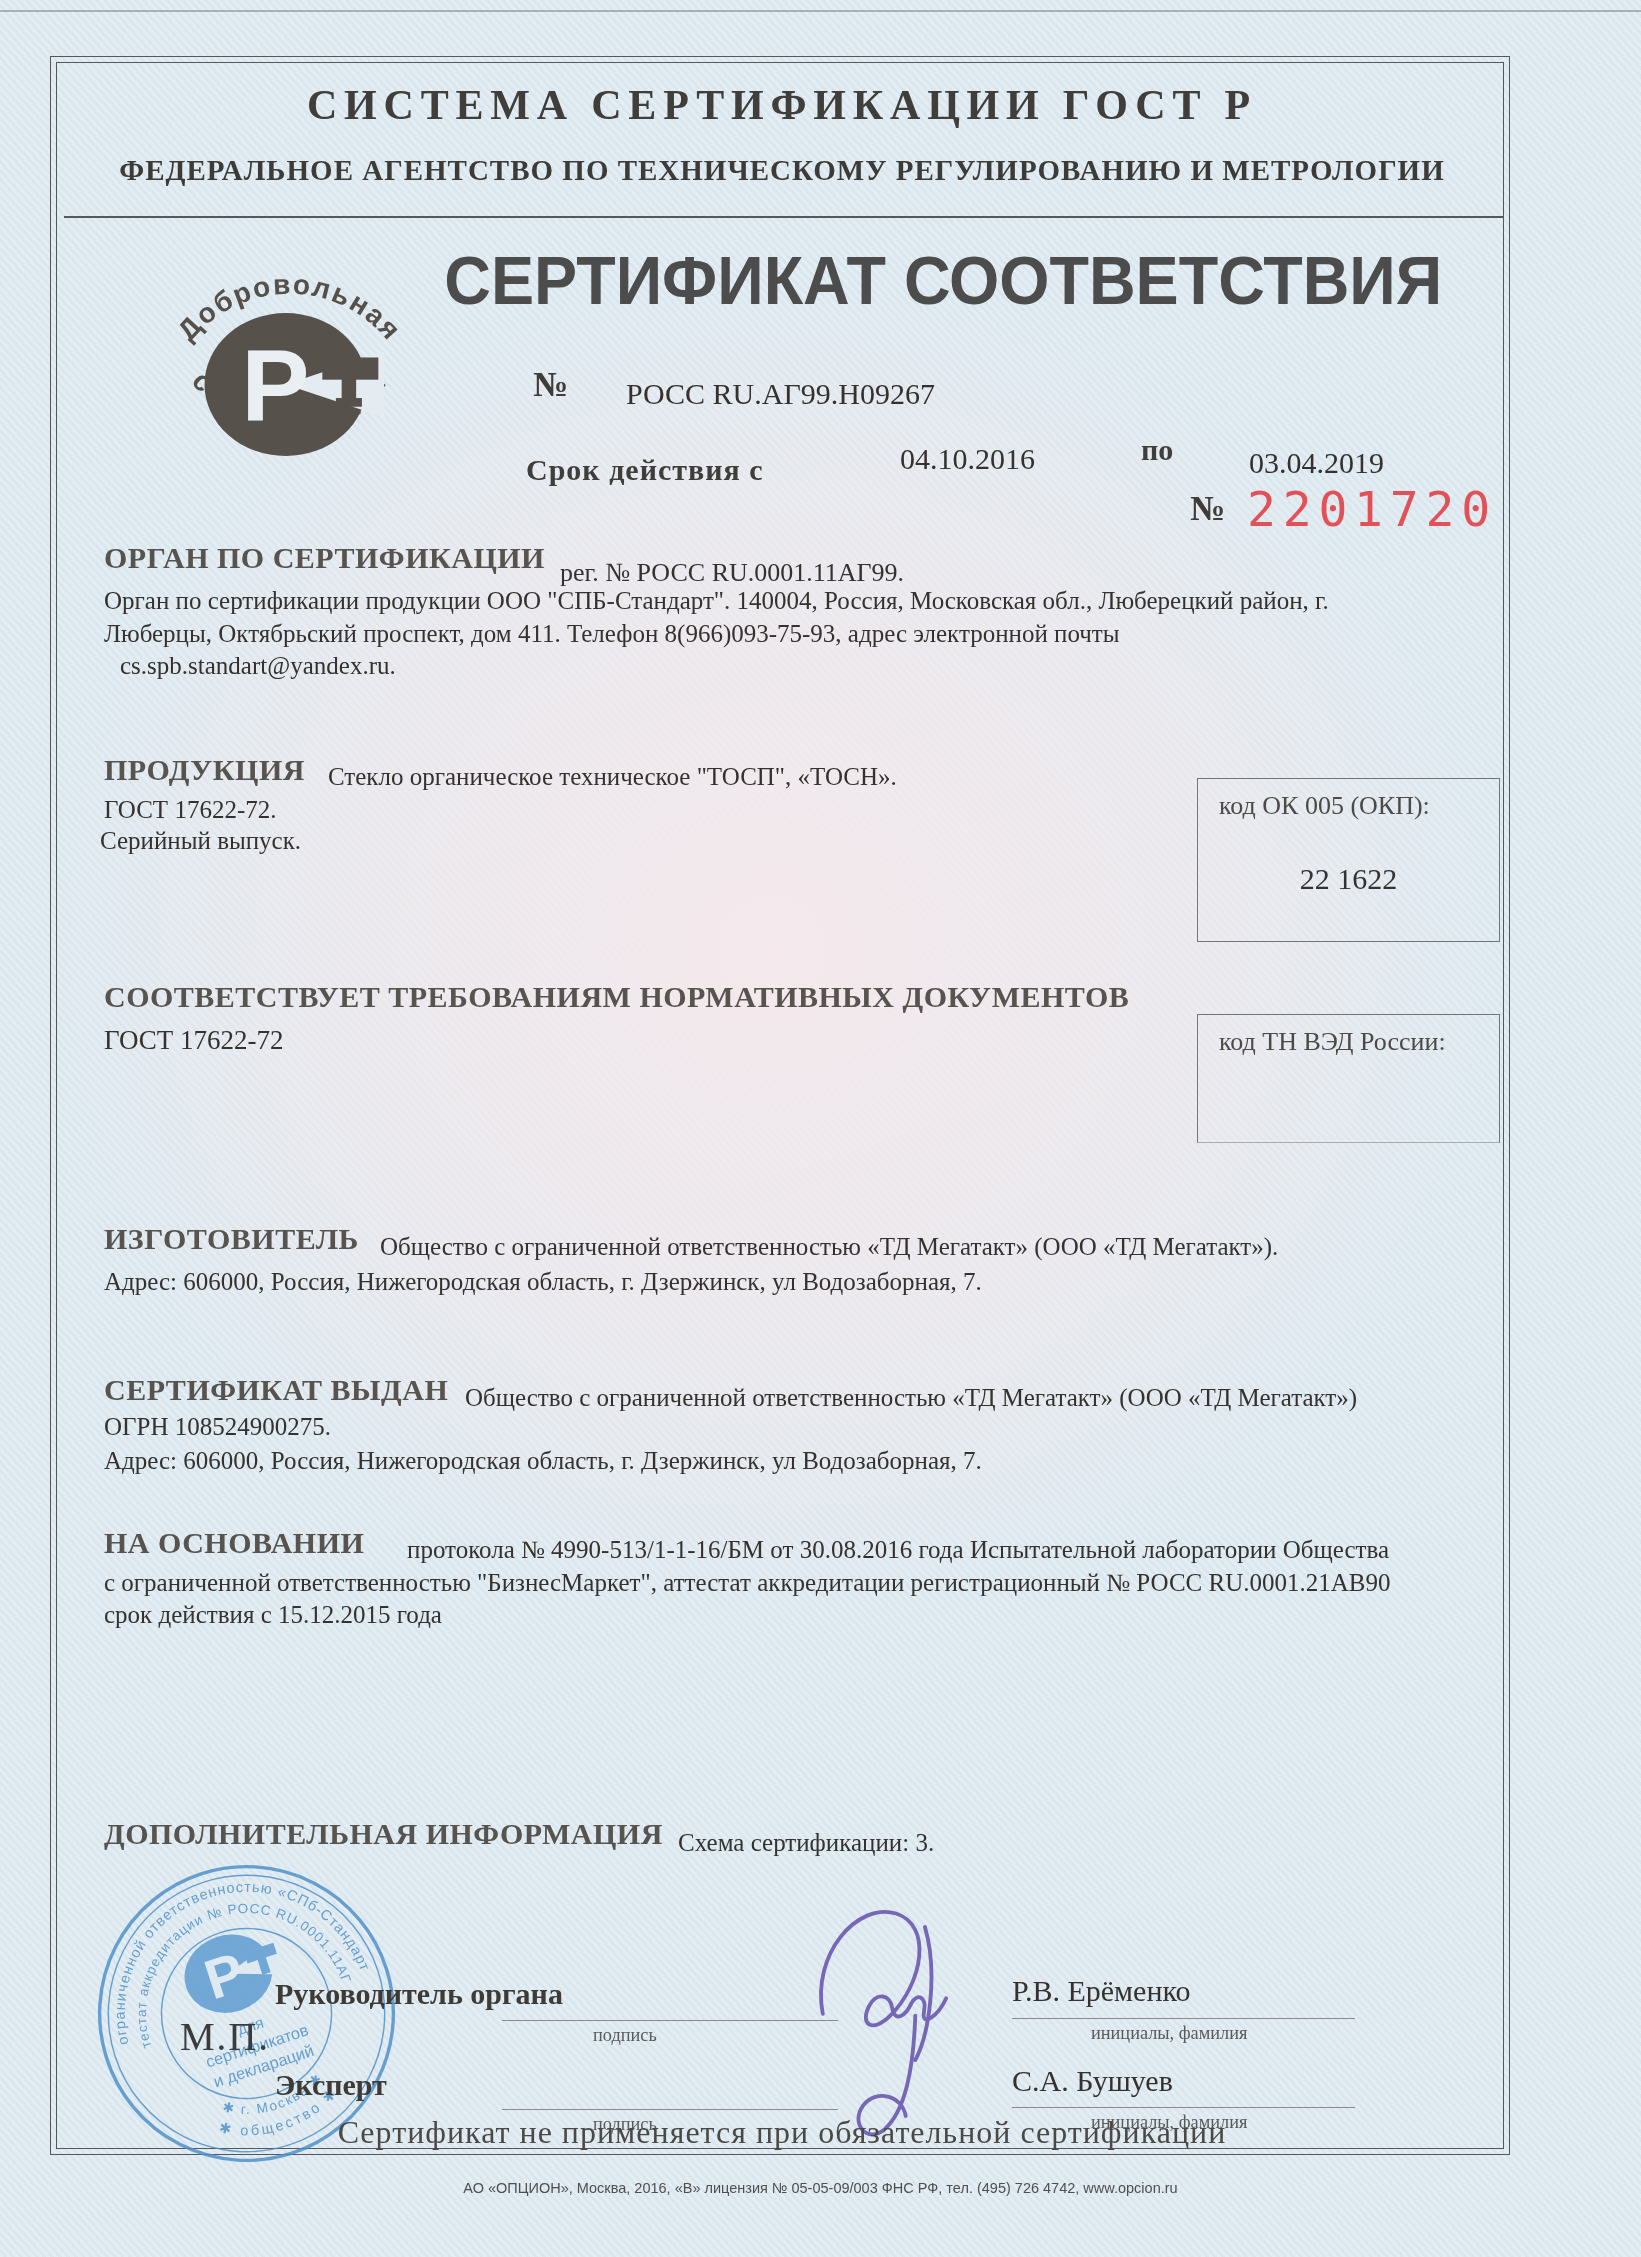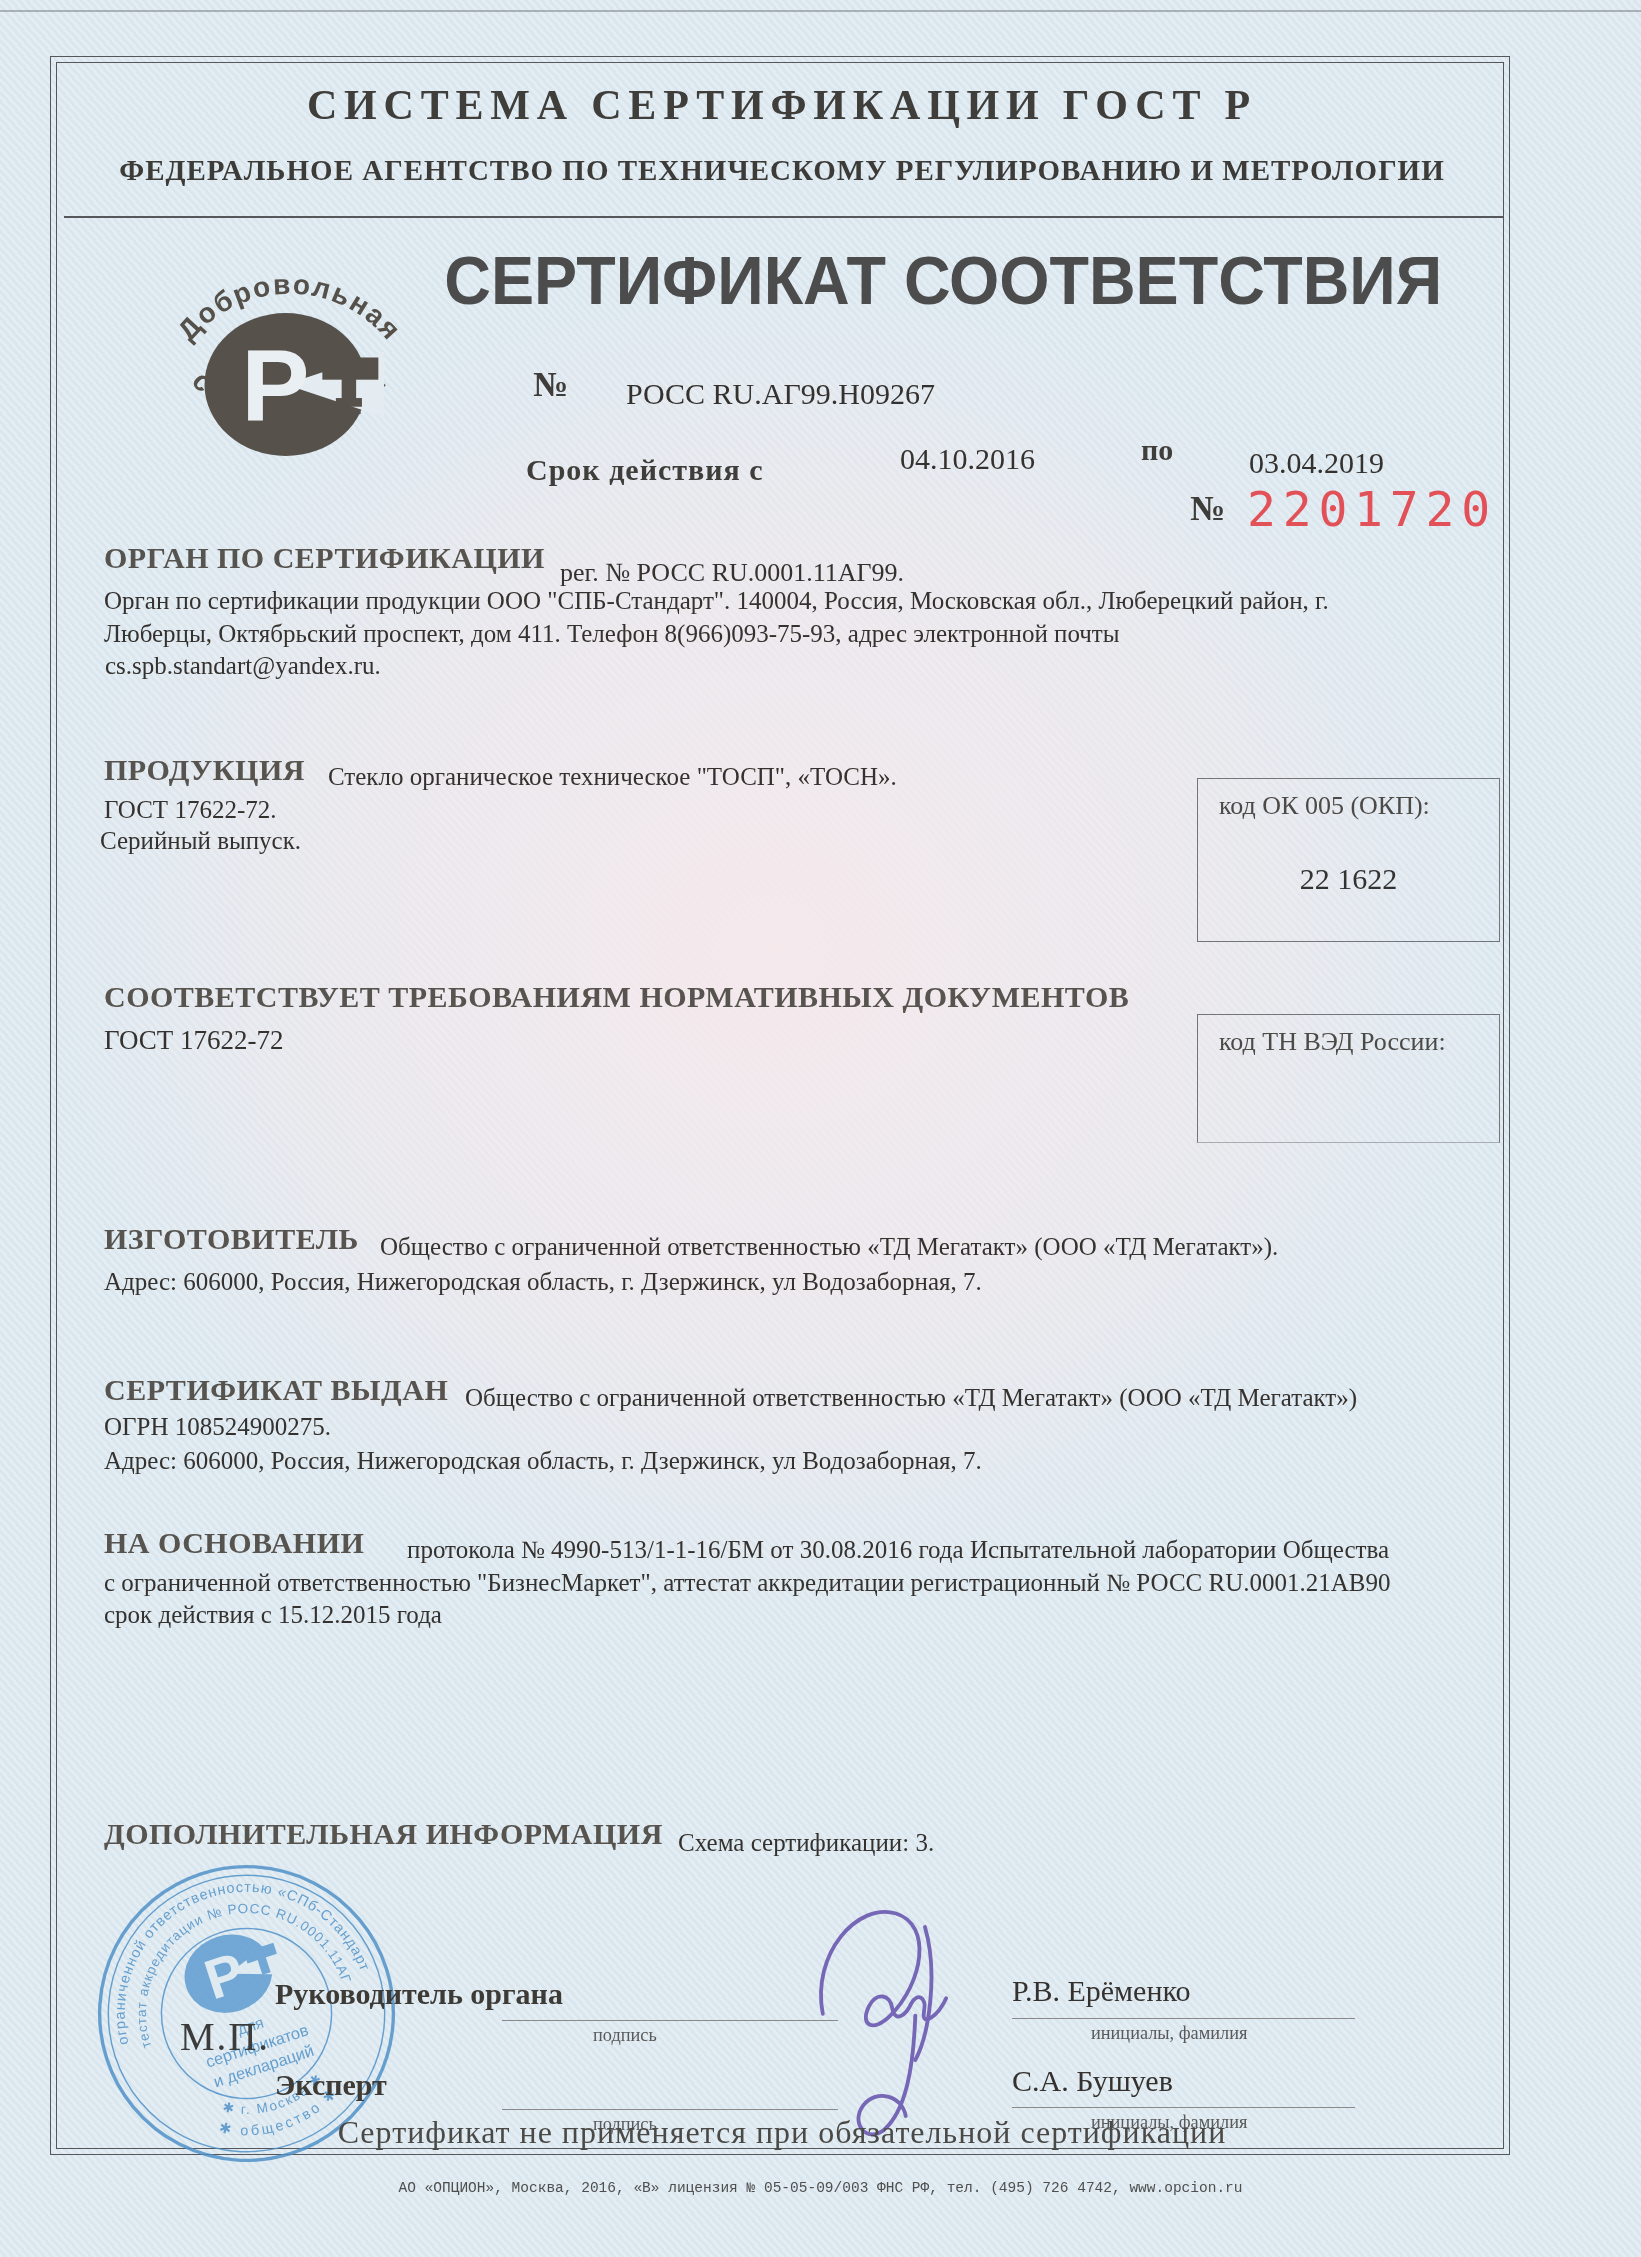--- a/index.html
+++ b/index.html
@@ -36,21 +36,21 @@
   .body28{font-size:27px;color:#34312e;white-space:nowrap;}
   .code-box{border:1.9px solid #72757a;background:rgba(255,255,255,0.0);}
   .code-label{font-size:26px;color:#4c4a47;}
   .sig-role{font-size:30px;font-weight:bold;color:#3e3b37;white-space:nowrap;}
   .sig-name{font-size:30px;color:#34312e;white-space:nowrap;}
   .sig-line{height:1px;background:#8a8a8a;}
   .sig-cap{font-size:18.3px;color:#5a5a5a;}
   .mp{font-size:39px;color:#3b3b3b;letter-spacing:1.9px;}
   .note{left:58px;top:2114px;width:1448px;text-align:center;font-size:32px;color:#4b4946;letter-spacing:1px;}
   .fineprint{left:0;top:2180px;width:1641px;text-align:center;
-        font-family:Liberation Mono, monospace;font-size:14.5px;color:#4f4f4f;}
+        font-family:Liberation Sans, sans-serif;font-size:14.5px;color:#4f4f4f;}
 </style>
 </head>
 <body>
 
 <div class="page">
 
   <div class="abs scan-line"></div>
 
   <div class="abs frame">
     <div class="frame-inner"></div>
@@ -91,21 +91,21 @@
   <div class="abs bold31" style="left:1141px;top:433px;">по</div>
   <div class="abs serif31" style="left:1249px;top:446px;">03.04.2019</div>
 
   <div class="abs num-label" style="left:1190px;top:489px;">№</div>
   <div class="abs red-num" style="left:1247px;top:481px;">2201720</div>
 
   <div class="abs sec-head" style="left:104px;top:541px;">ОРГАН ПО СЕРТИФИКАЦИИ</div>
   <div class="abs body26" style="left:560px;top:558px;font-size:26px;">рег. № РОСС RU.0001.11АГ99.</div>
   <div class="abs body26" style="left:104px;top:587px;">Орган по сертификации продукции ООО "СПБ-Стандарт". 140004, Россия, Московская обл., Люберецкий район, г.</div>
   <div class="abs body26" style="left:104px;top:620px;">Люберцы, Октябрьский проспект, дом 411. Телефон 8(966)093-75-93, адрес электронной почты</div>
-  <div class="abs body26" style="left:105px;top:652px;font-family:Liberation Serif, serif;">cs.spb.standart@yandex.ru.</div>
+  <div class="abs body26" style="left:120px;top:652px;font-family:Liberation Serif, serif;">cs.spb.standart@yandex.ru.</div>
 
   <div class="abs sec-head" style="left:104px;top:753px;">ПРОДУКЦИЯ</div>
   <div class="abs body26" style="left:328px;top:763px;">Стекло органическое техническое "ТОСП", «ТОСН».</div>
   <div class="abs body26" style="left:104px;top:796px;">ГОСТ 17622-72.</div>
   <div class="abs body26" style="left:100px;top:827px;text-align:center;">Серийный выпуск.</div>
 
   <div class="abs code-box" style="left:1197px;top:778px;width:301px;height:162px;">
     <div class="code-label" style="position:absolute;left:21px;top:11.6px;">код ОК 005 (ОКП):</div>
     <div style="position:absolute;left:0;top:83px;width:100%;text-align:center;font-size:30px;color:#333;">22 1622</div>
   </div>

